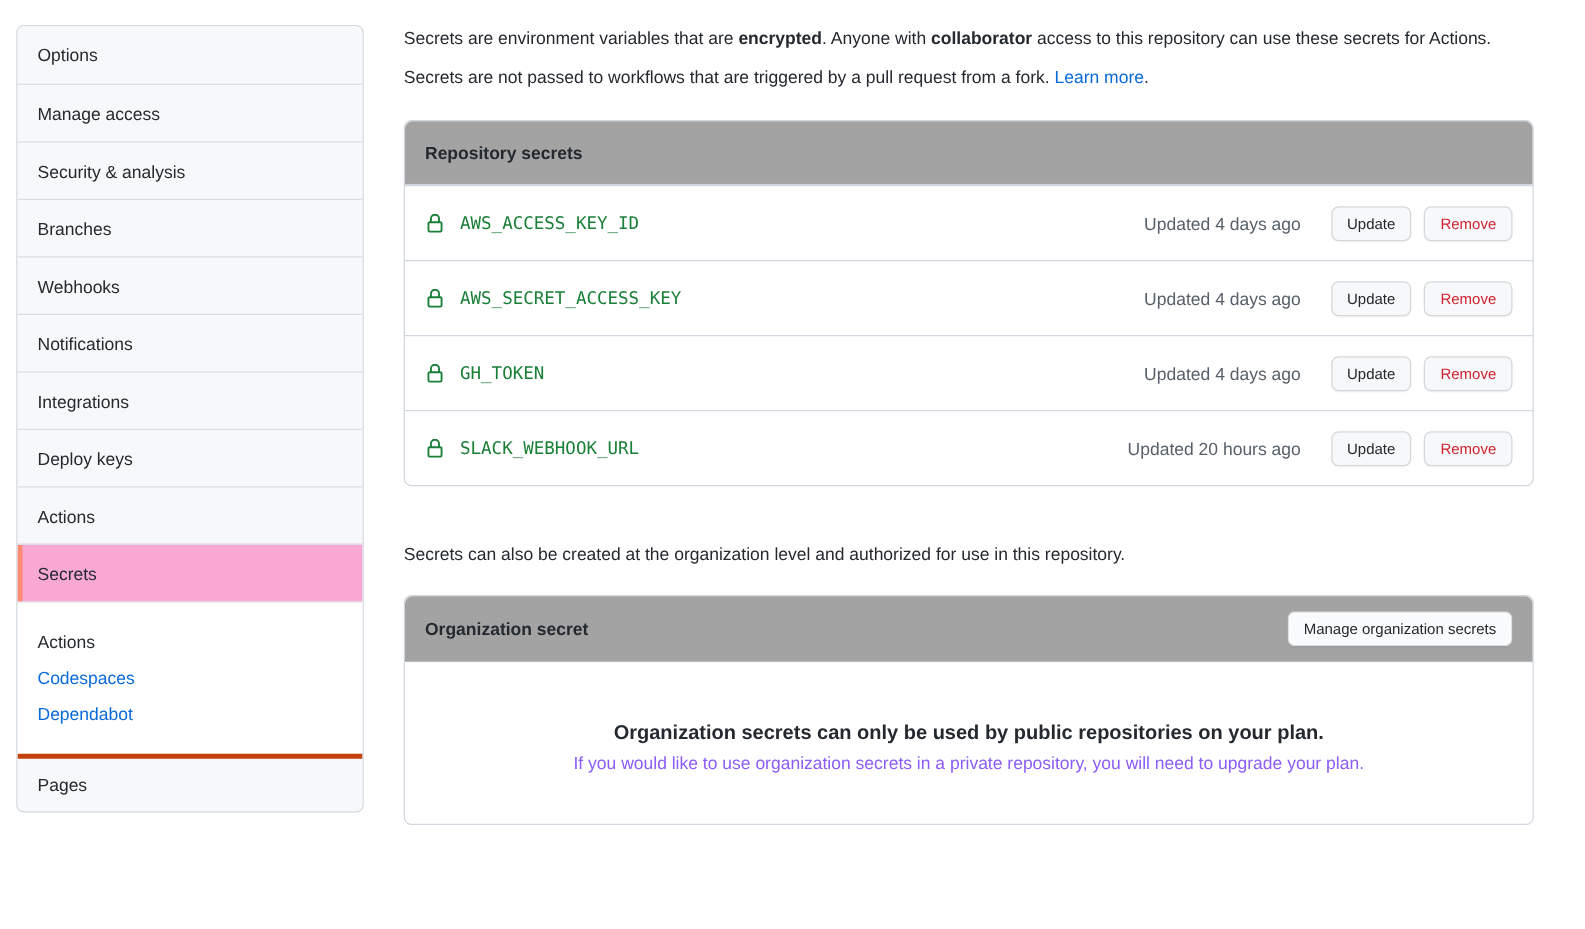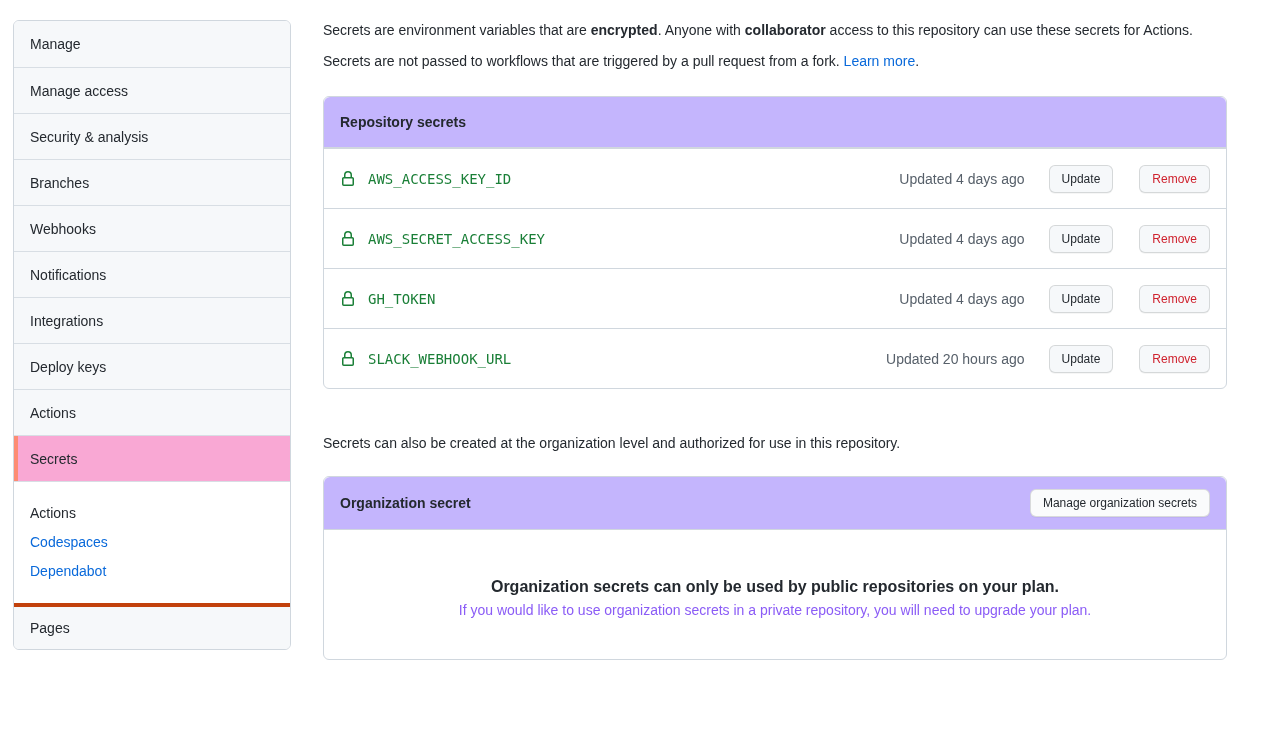--- a/index.html
+++ b/index.html
@@ -62,58 +62,58 @@
 
   .intro p { margin:0 0 10px; line-height:21px; }
   .intro b { font-weight:700; }
   a.link { color:#0969da; text-decoration:none; cursor:pointer; }
 
   .box {
     border:1px solid #d0d7de; border-radius:6px; margin-top:24px;
     background:#ffffff;
   }
   .box-header {
-    background:#c4b5fd; border-bottom:1px solid #d0d7de;
+    background:#a3a3a3; border-bottom:1px solid #d0d7de;
     border-radius:6px 6px 0 0;
     display:flex; justify-content:space-between; align-items:center;
   }
   .box-header .box-title { font-weight:700; font-size:14px; color:#24292f; }
   .repo-header { padding:17px 16px; }
   .org-header  { padding:12px 16px; }
 
   .secret-row {
     display:flex; align-items:center; padding:0 16px; height:60px;
     border-top:1px solid #d0d7de;
   }
   .secret-row:first-of-type { border-top:none; }
   .lock { flex:none; display:flex; margin-right:12px; }
   .secret-name {
     font-family:"DejaVu Sans Mono","Liberation Mono",monospace;
     font-size:14px; color:#1a7f37;
   }
   .spacer { flex:1; }
   .updated { color:#57606a; margin-right:24px; }
-  .row-actions { display:flex; gap:26px; }
+  .row-actions { display:flex; gap:10px; }
 
   .org-note { margin:44px 0 0; line-height:21px; }
   .org-box { margin-top:22px; }
   .blankslate { text-align:center; padding:44px 40px 38px; }
   .blankslate h3 {
     margin:0 0 0; font-size:16px; font-weight:700; color:#24292f; line-height:26px;
   }
   .blankslate p { margin:0; color:#8b5cf6; line-height:21px; }
 </style>
 </head>
 <body>
 
 <div class="page">
 
   <nav class="sidenav">
     <div class="menu-item">
-        <span>Manage</span>
+        <span>Options</span>
       </div>
     <div class="menu-item">
         <span>Manage access</span>
       </div>
     <div class="menu-item">
         <span>Security &amp; analysis</span>
       </div>
     <div class="menu-item">
         <span>Branches</span>
       </div>

